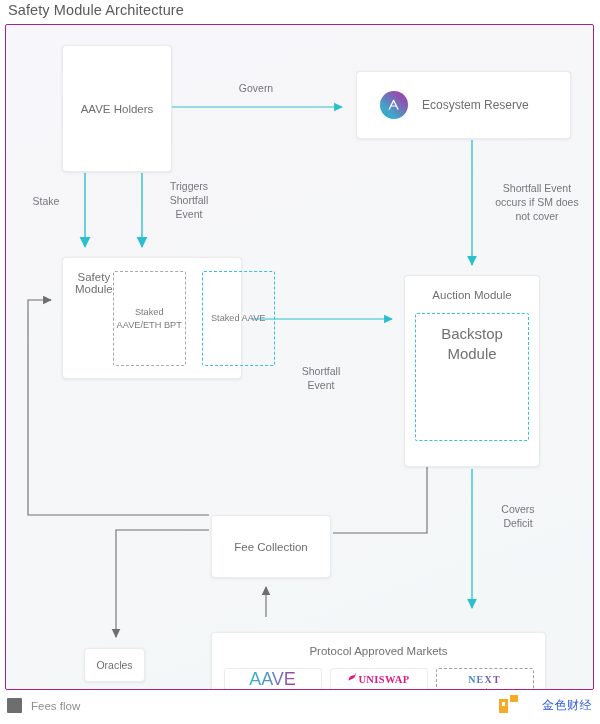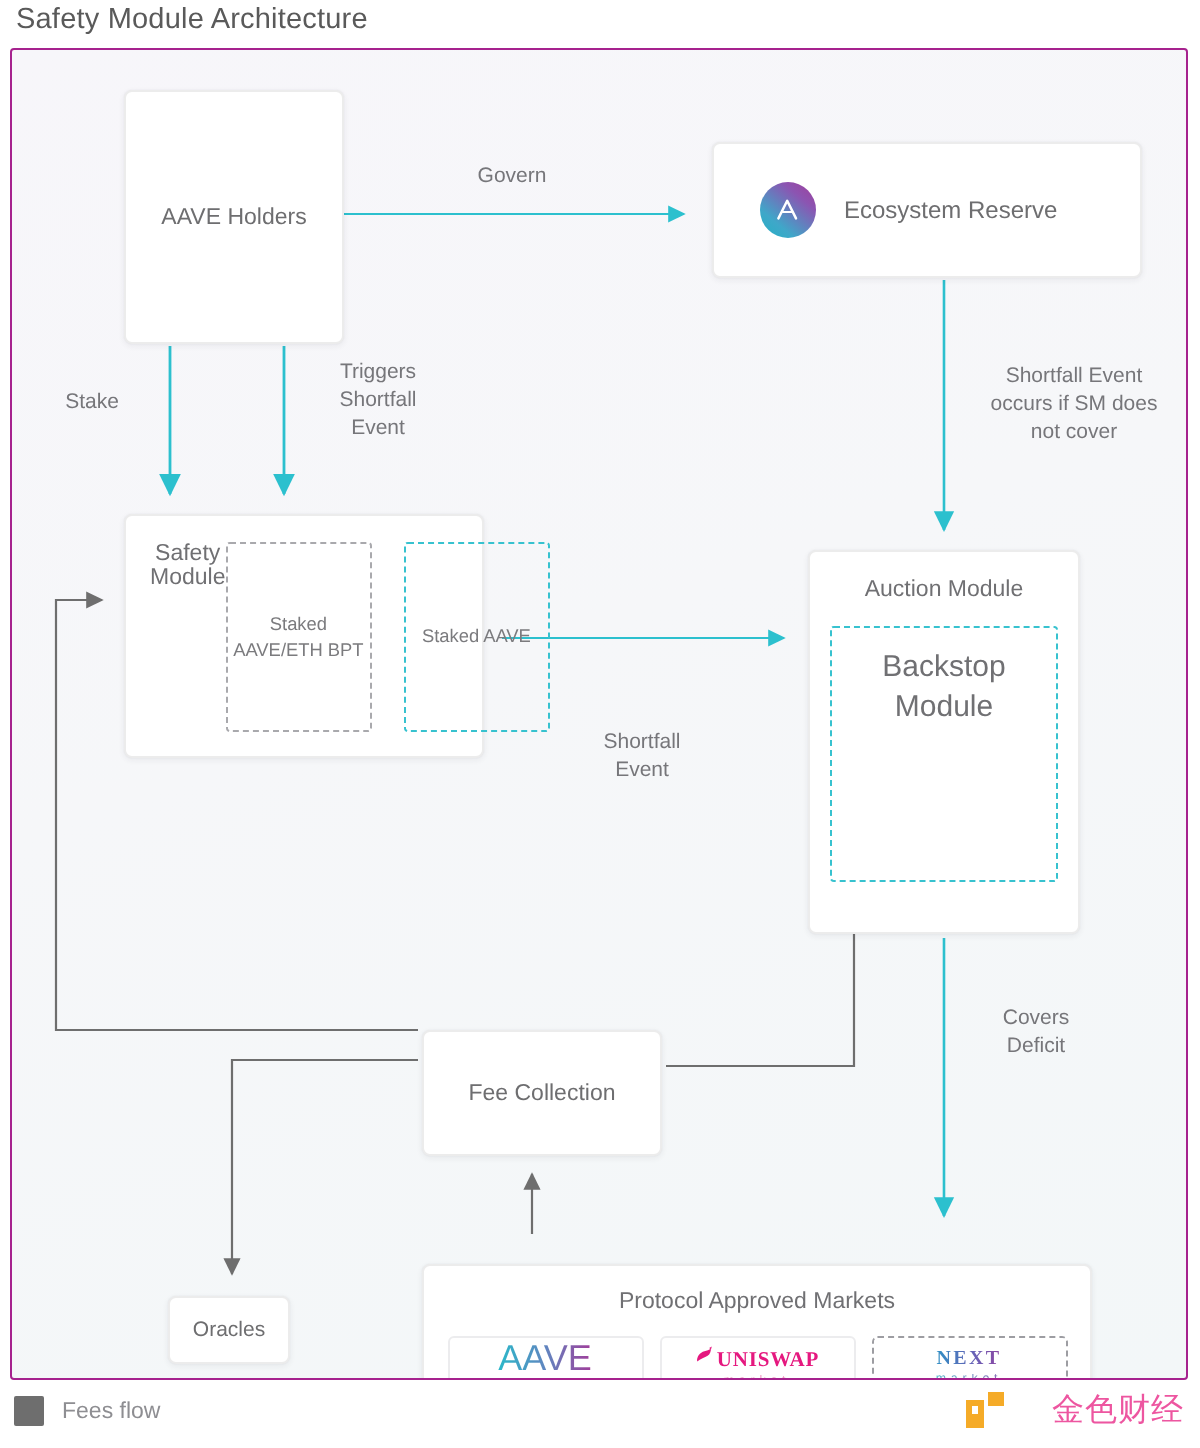--- a/index.html
+++ b/index.html
@@ -148,21 +148,21 @@
   }
   .legend-swatch { width: 15px; height: 15px; background:#6e6e6e; border-radius:1px; }
   .legend-text { font-size: 11.5px; color:#8e8e92; }
 
   .watermark {
     position:absolute; right: 8px; top: 695px;
     display:flex; align-items:center; gap: 7px; opacity:.92;
   }
   .wm-mark { width: 20px; height: 20px; position:relative; }
   .wm-mark i { position:absolute; background:#f5a416; display:block; }
-  .wm-text { font-size: 16px; color:#ec4899; letter-spacing: .5px; font-family:"DejaVu Sans", sans-serif;margin-left:16px; }
+  .wm-text { font-size: 12px; color:#1d4ed8; letter-spacing: .5px; font-family:"DejaVu Sans", sans-serif;margin-left:16px; }
 </style>
 </head>
 <body>
 
 <div id="root">
 
   <div class="page-title">Safety Module Architecture</div>
 
   <div class="canvas">
 

